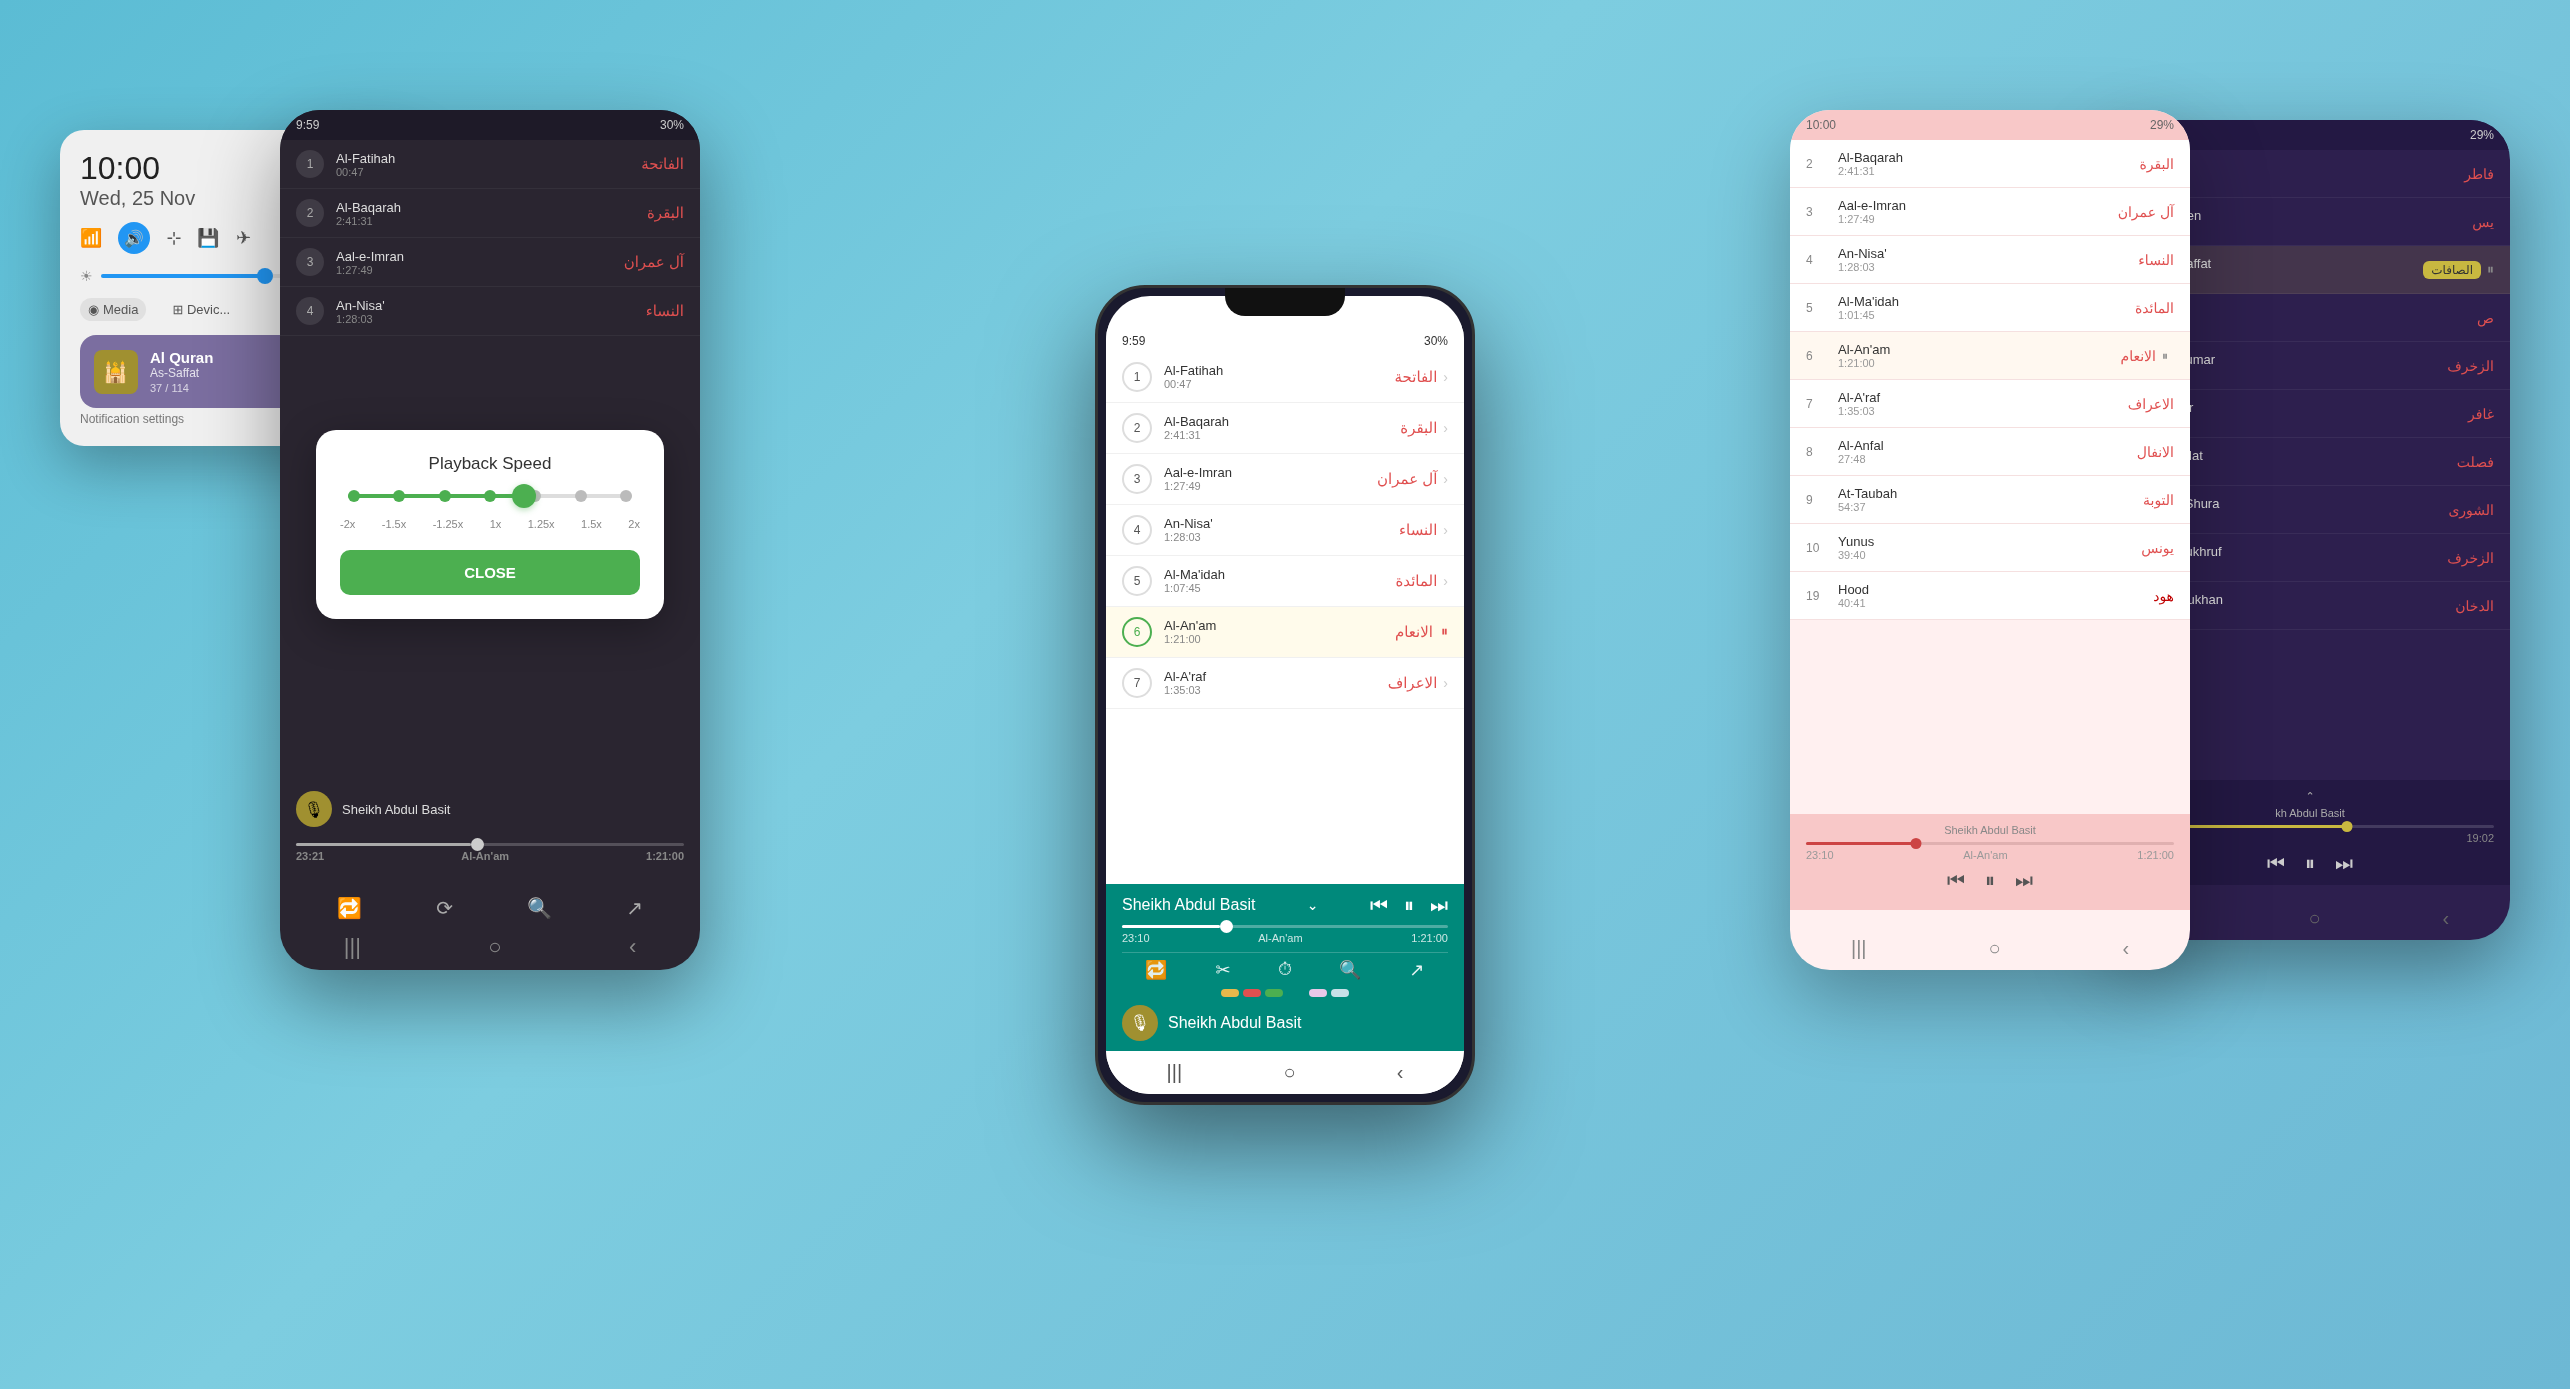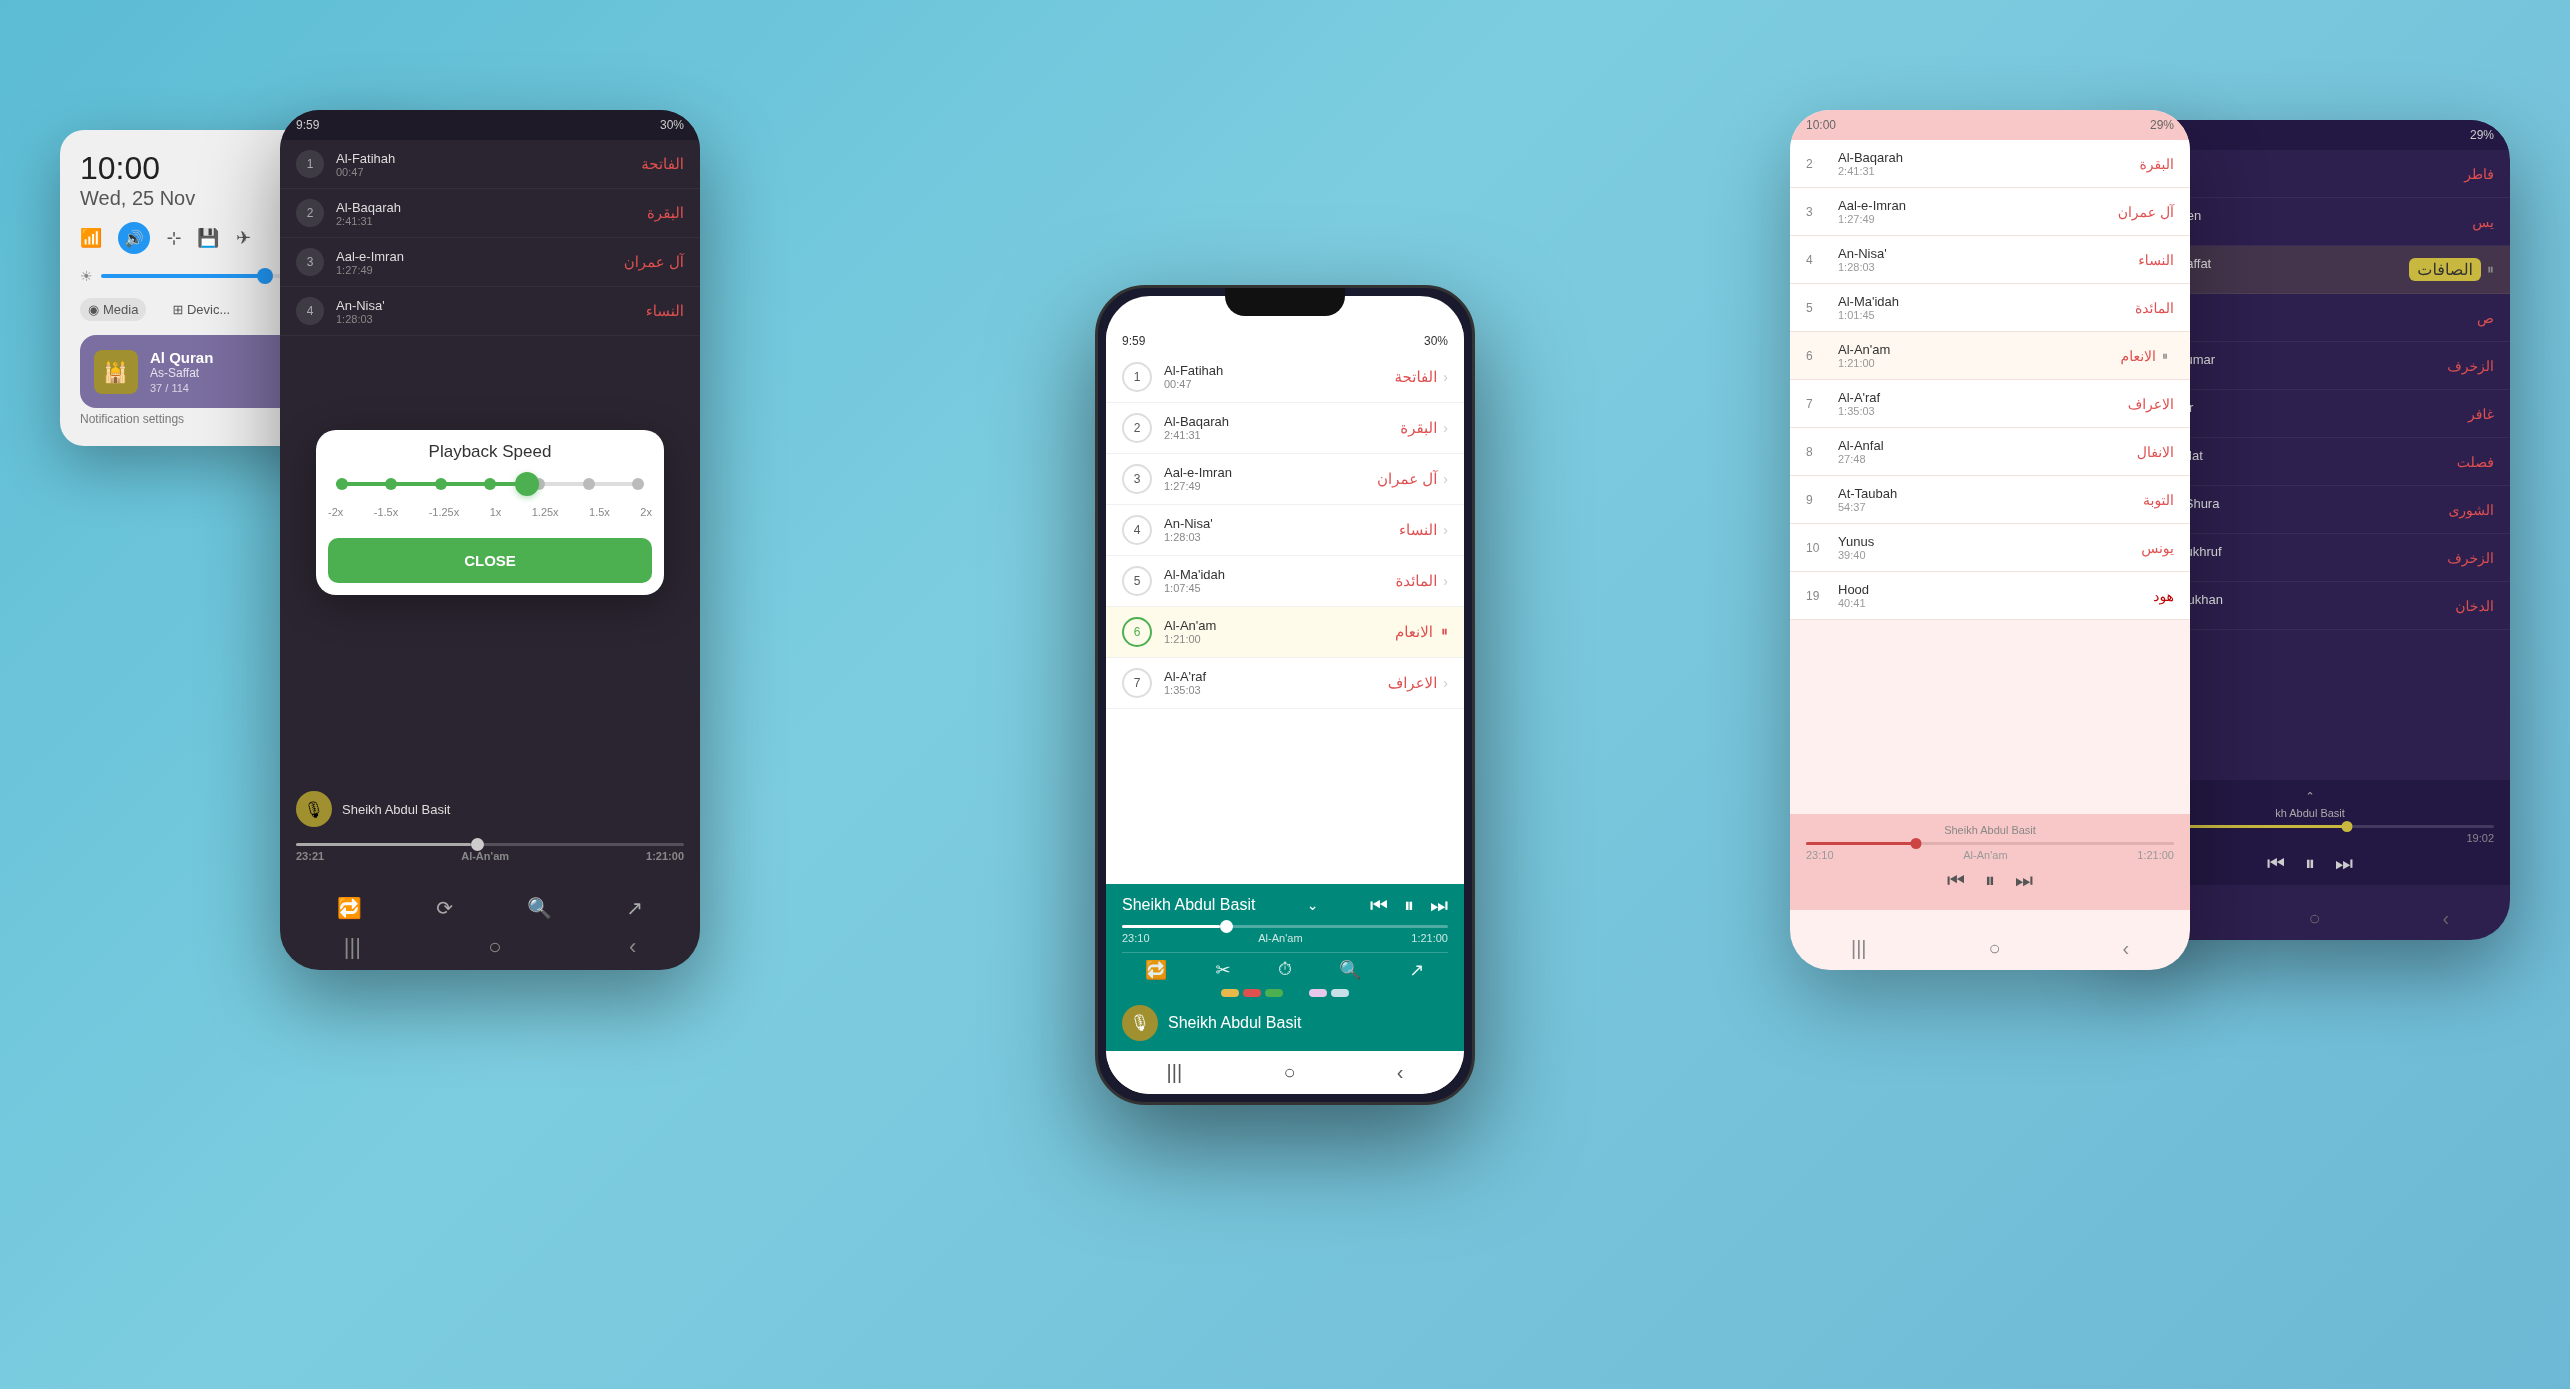--- a/index.html
+++ b/index.html
@@ -171,21 +171,21 @@
     .dark-list-arabic { font-size: 15px; color: #e05050; text-align: right; }
 
     
     .playback-modal {
       position: absolute;
       left: 36px;
       top: 320px;
       width: 348px;
       background: white;
       border-radius: 20px;
-      padding: 12px;
+      padding: 24px;
       box-shadow: 0 10px 40px rgba(0,0,0,0.3);
       z-index: 10;
     }
     .pb-title {
       text-align: center;
       font-size: 17px;
       color: #333;
       margin-bottom: 20px;
     }
     .pb-slider-track {
@@ -567,21 +567,21 @@
       display: flex;
       align-items: center;
       padding: 10px 16px;
       border-bottom: 1px solid rgba(255,255,255,0.06);
     }
     .purple-num { width: 22px; font-size: 12px; color: #888; margin-right: 10px; }
     .purple-info { flex: 1; }
     .purple-name { font-size: 13px; color: #ddd; }
     .purple-time { font-size: 11px; color: #888; }
     .purple-arabic { font-size: 14px; color: #e05050; font-weight: 500; }
-    .purple-active { background: #c8b840; color: #333; border-radius: 6px; padding: 2px 8px; font-size: 16px; }
+    .purple-active { background: #c8b840; color: #333; border-radius: 6px; padding: 2px 8px; font-size: 12px; }
     .purple-active-row { background: rgba(200,184,64,0.15); }
 
     .purple-player {
       position: absolute;
       bottom: 55px;
       left: 0; right: 0;
       background: #231843;
       padding: 10px 16px;
     }
     .purple-player-controls {

